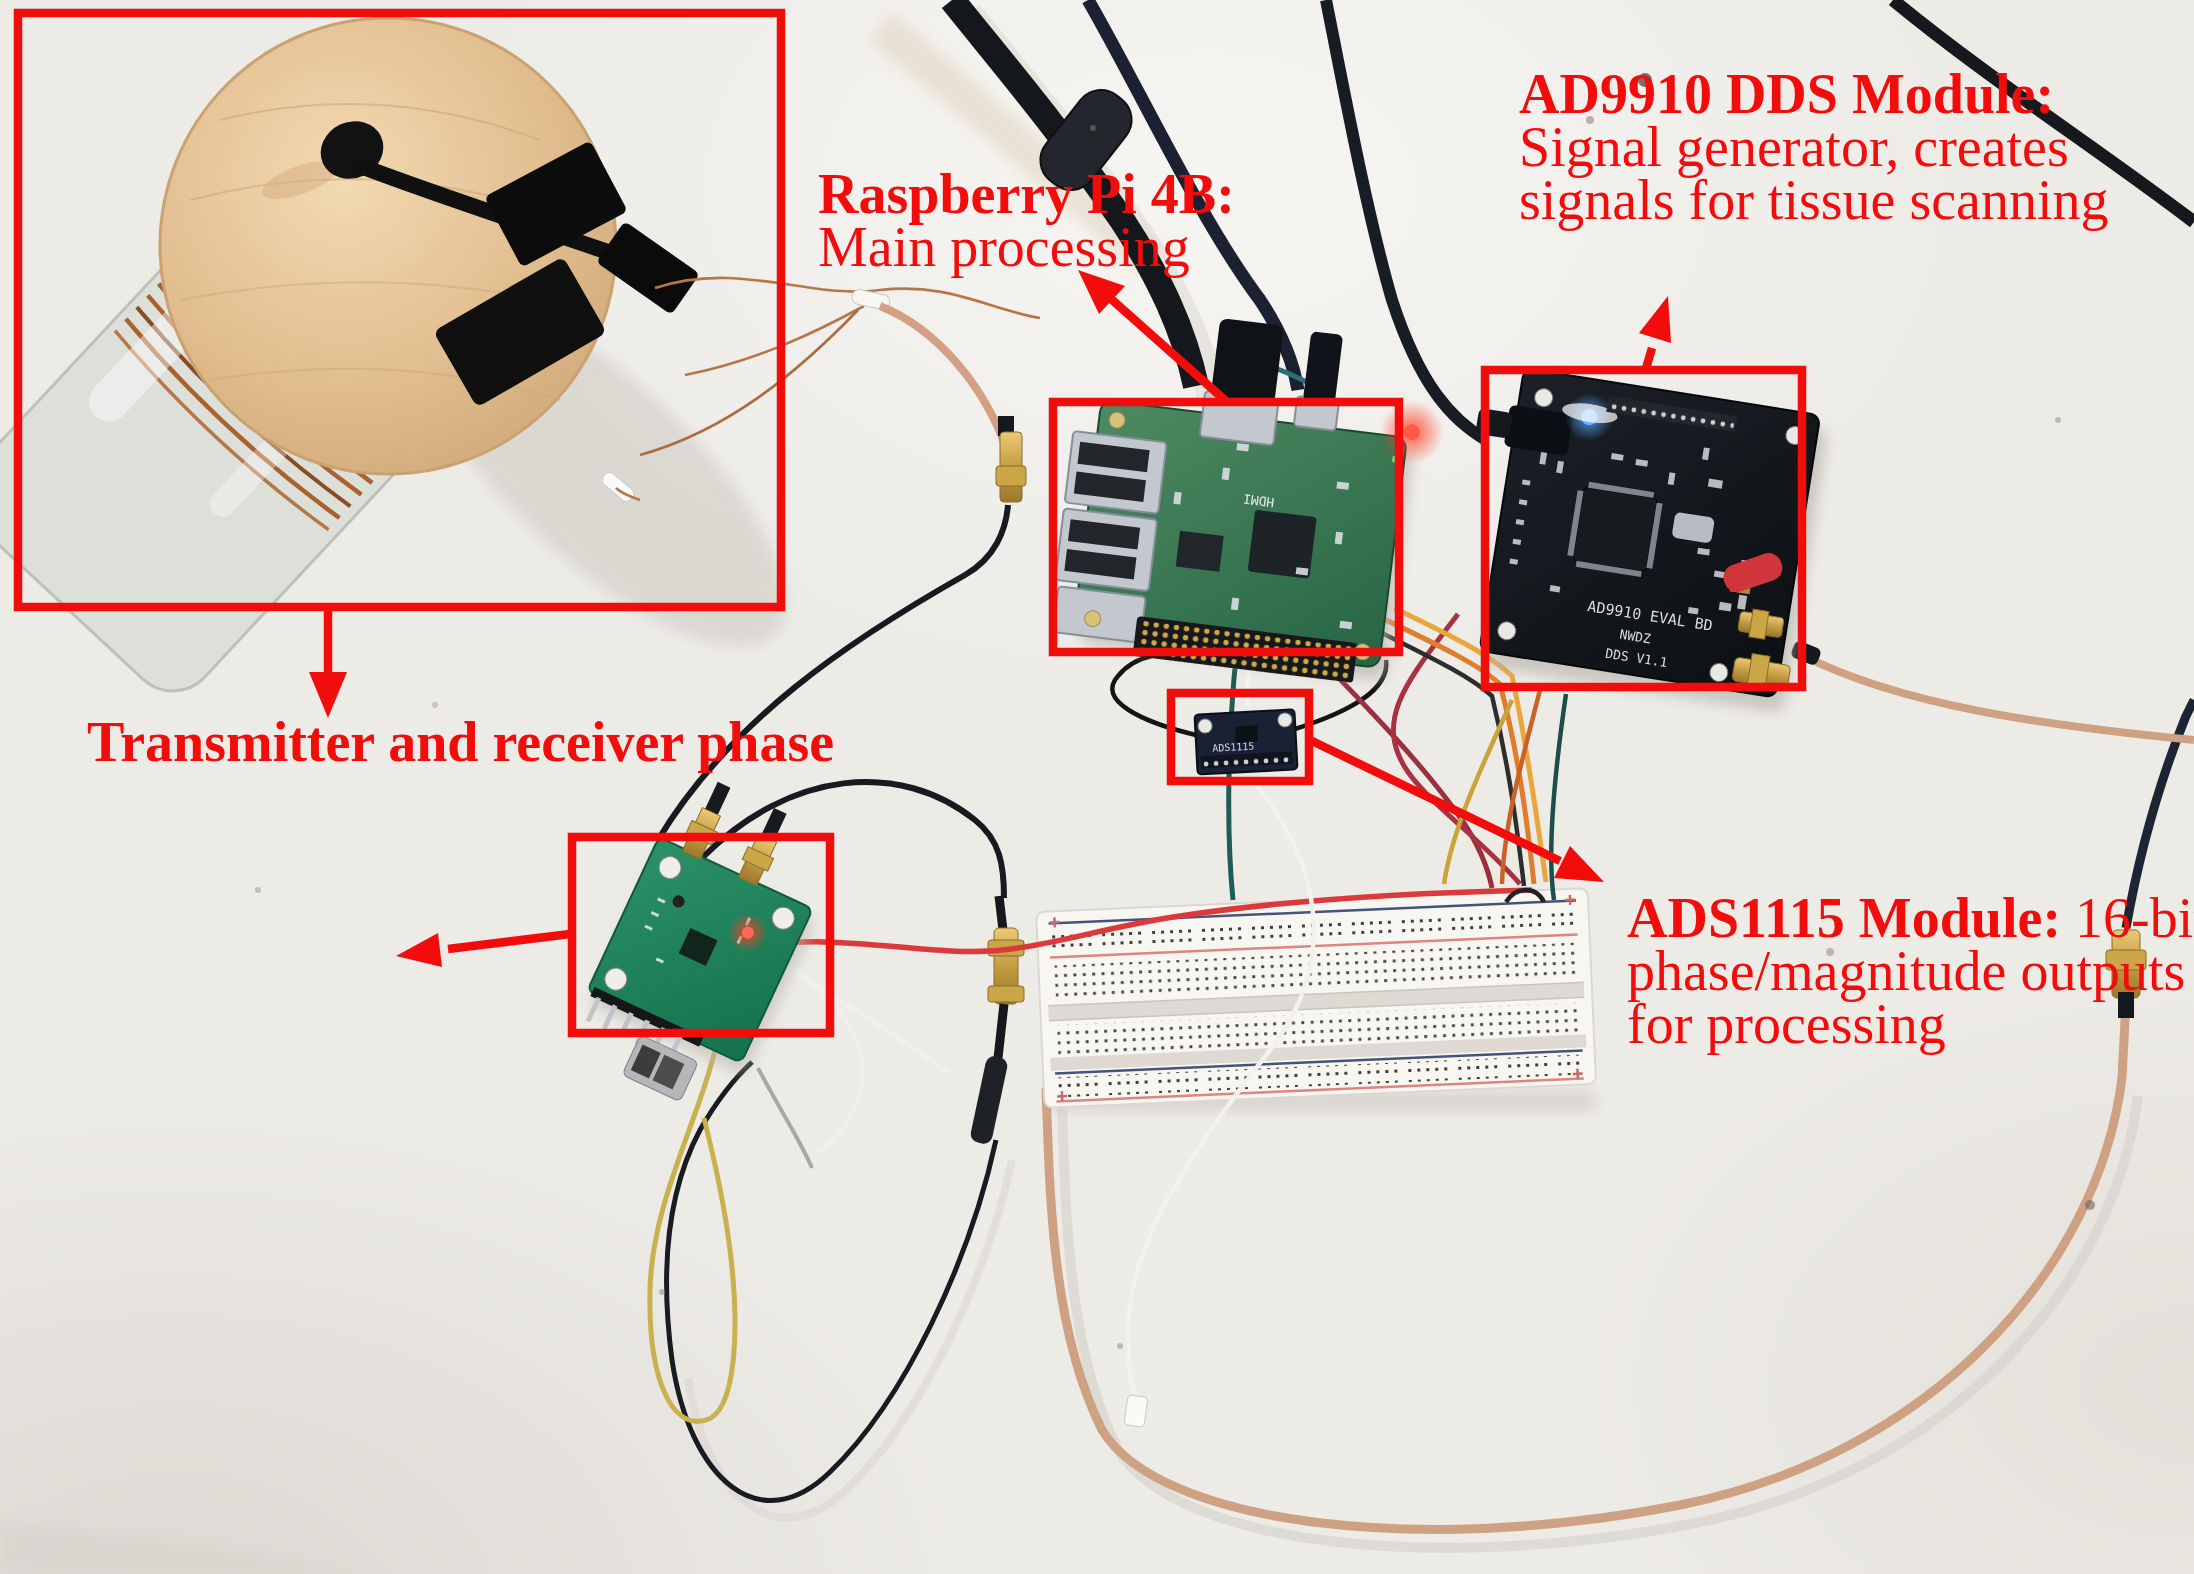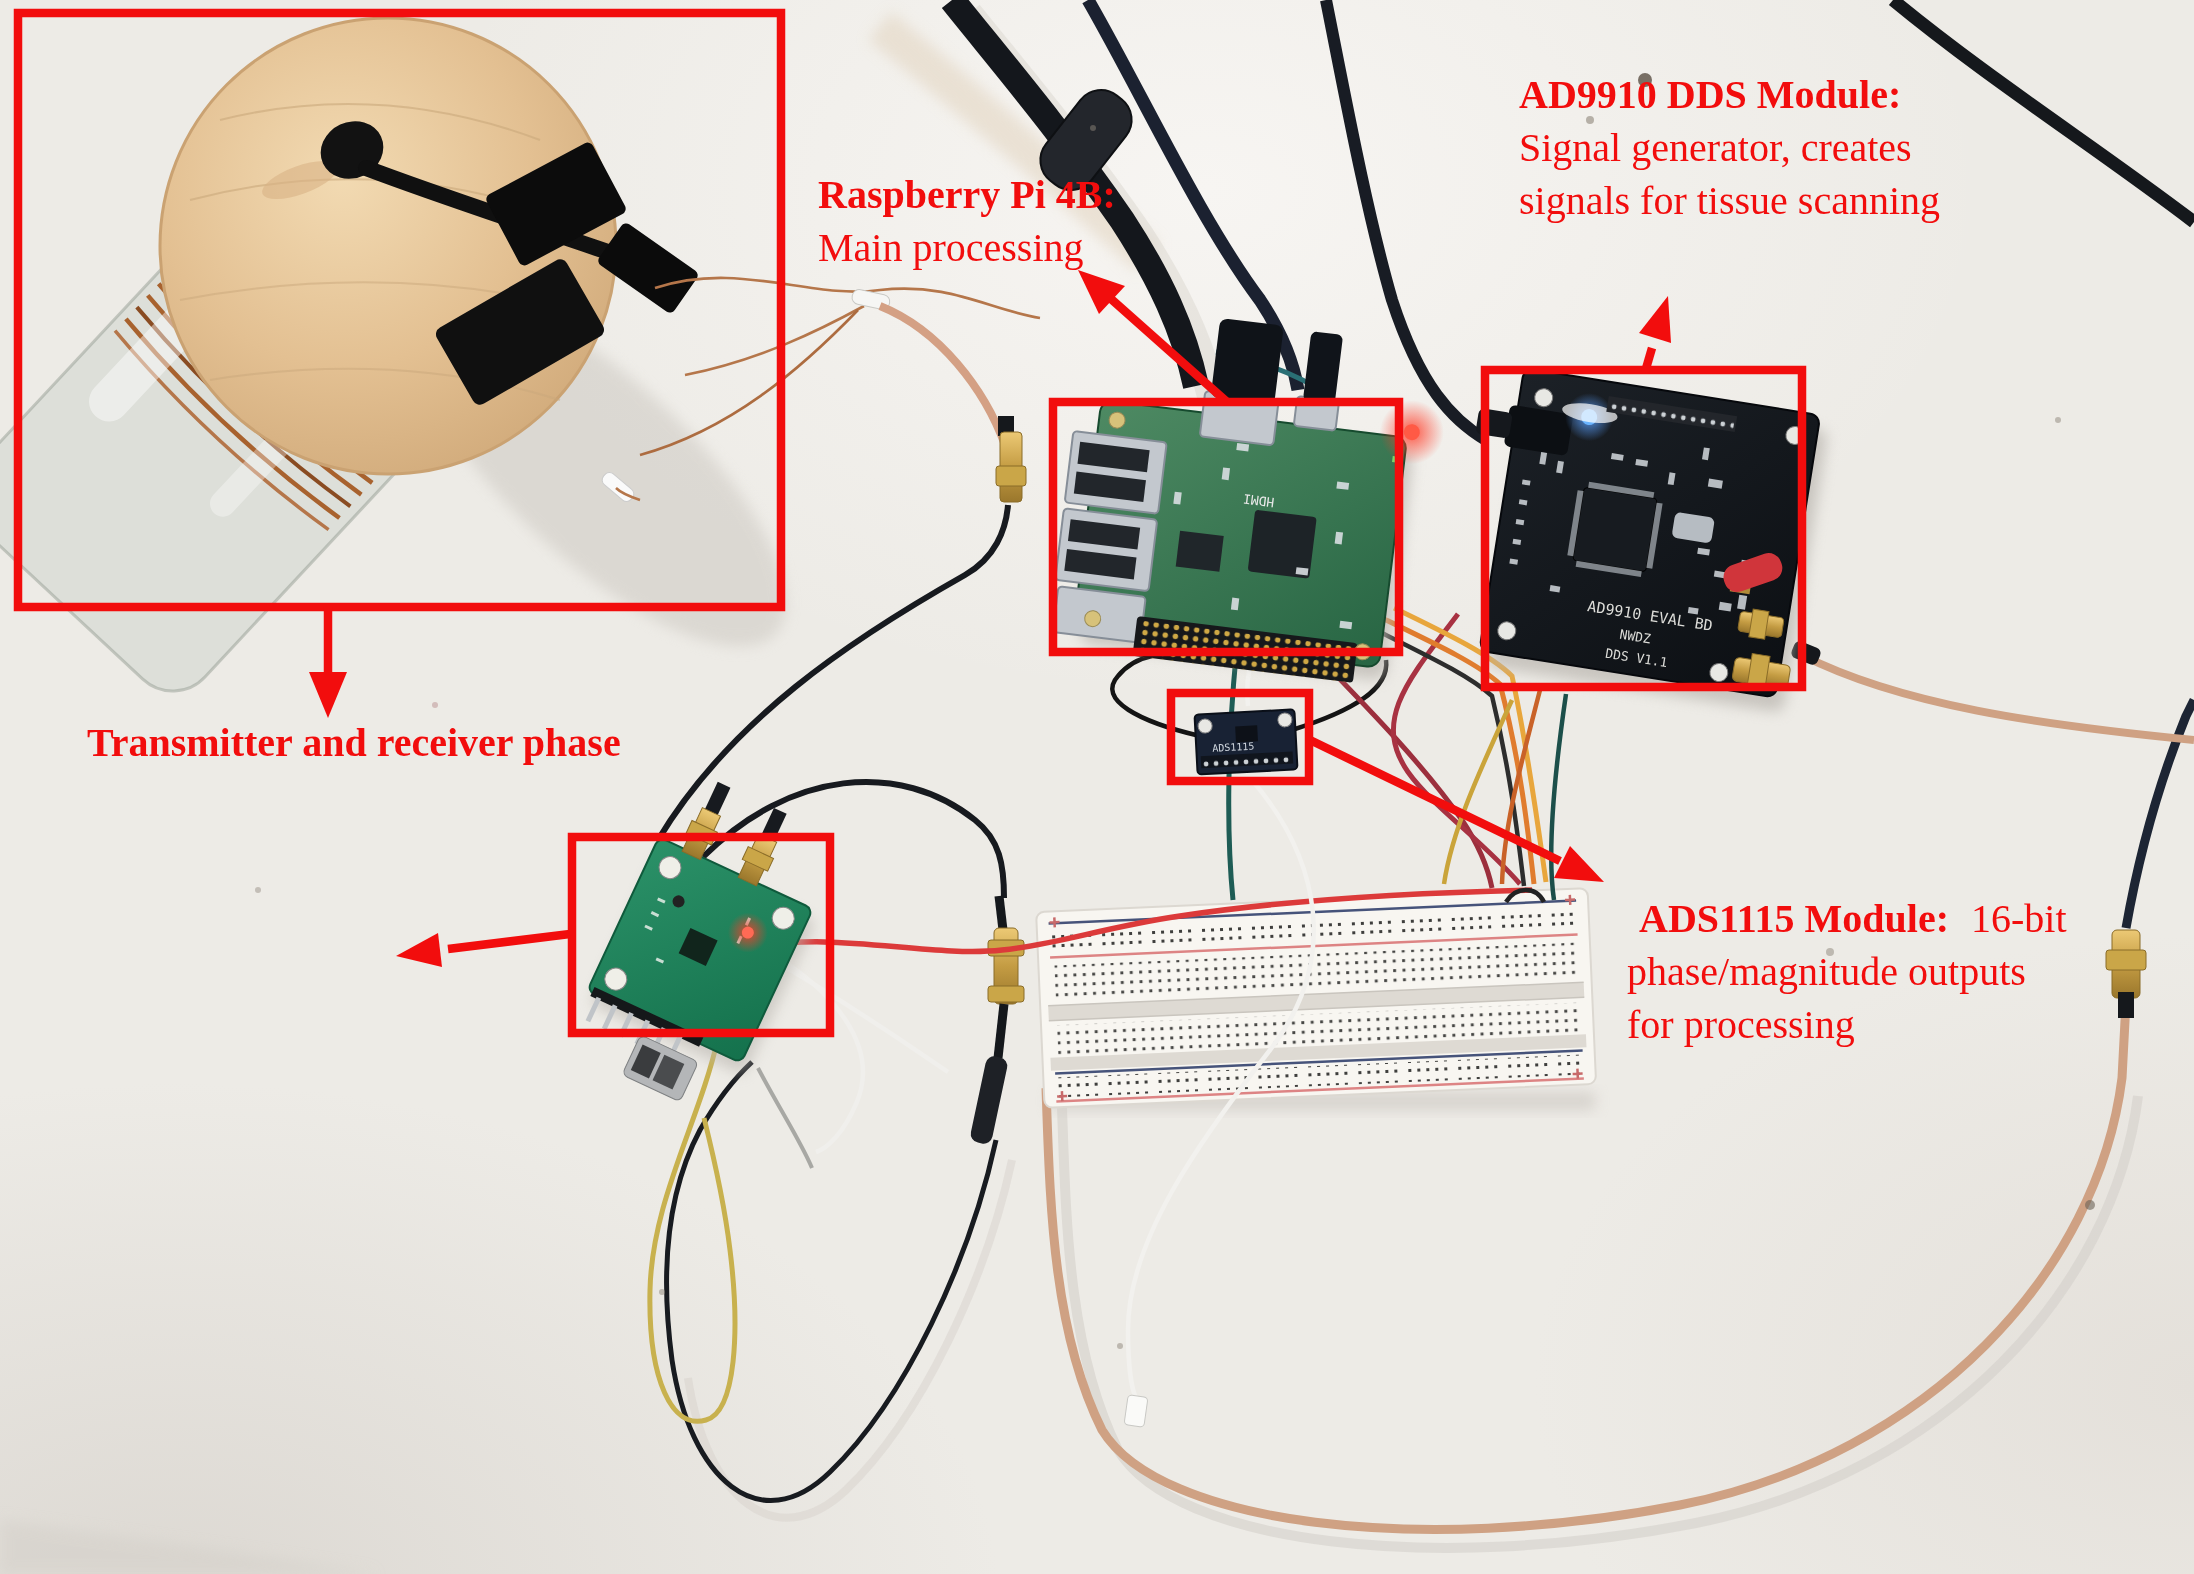--- a/index.html
+++ b/index.html
@@ -8,25 +8,25 @@
     background:
       radial-gradient(1300px 850px at 55% 12%, #f7f5f2 0%, rgba(247,245,242,0) 60%),
       radial-gradient(1500px 950px at 8% 102%, #dcd8d2 0%, rgba(220,216,210,0) 55%),
       radial-gradient(1100px 750px at 100% 88%, #e4e0da 0%, rgba(228,224,216,0) 60%),
       #edebe6;
     font-family:"Liberation Sans", sans-serif;
   }
   svg.photo{position:absolute;left:0;top:0;}
   .lbl{
     position:absolute;color:#f20d0d;font-family:"Liberation Serif","DejaVu Serif",serif;
-    font-size:40px;line-height:53px;white-space:nowrap;
+    font-size:56px;line-height:53px;white-space:nowrap;
   }
   .ln{display:block;}
   .b{font-weight:bold;}
-  .inline{display:inline;margin-left:12px;}
+  .inline{display:inline;}
 </style>
 </head>
 <body>
 
 <div class="stage">
 
 <svg class="photo" width="2194" height="1574" viewBox="0 0 2194 1574">
   <defs>
     <filter id="soft" x="-40%" y="-40%" width="180%" height="180%">
           <feGaussianBlur stdDeviation="7"></feGaussianBlur>

